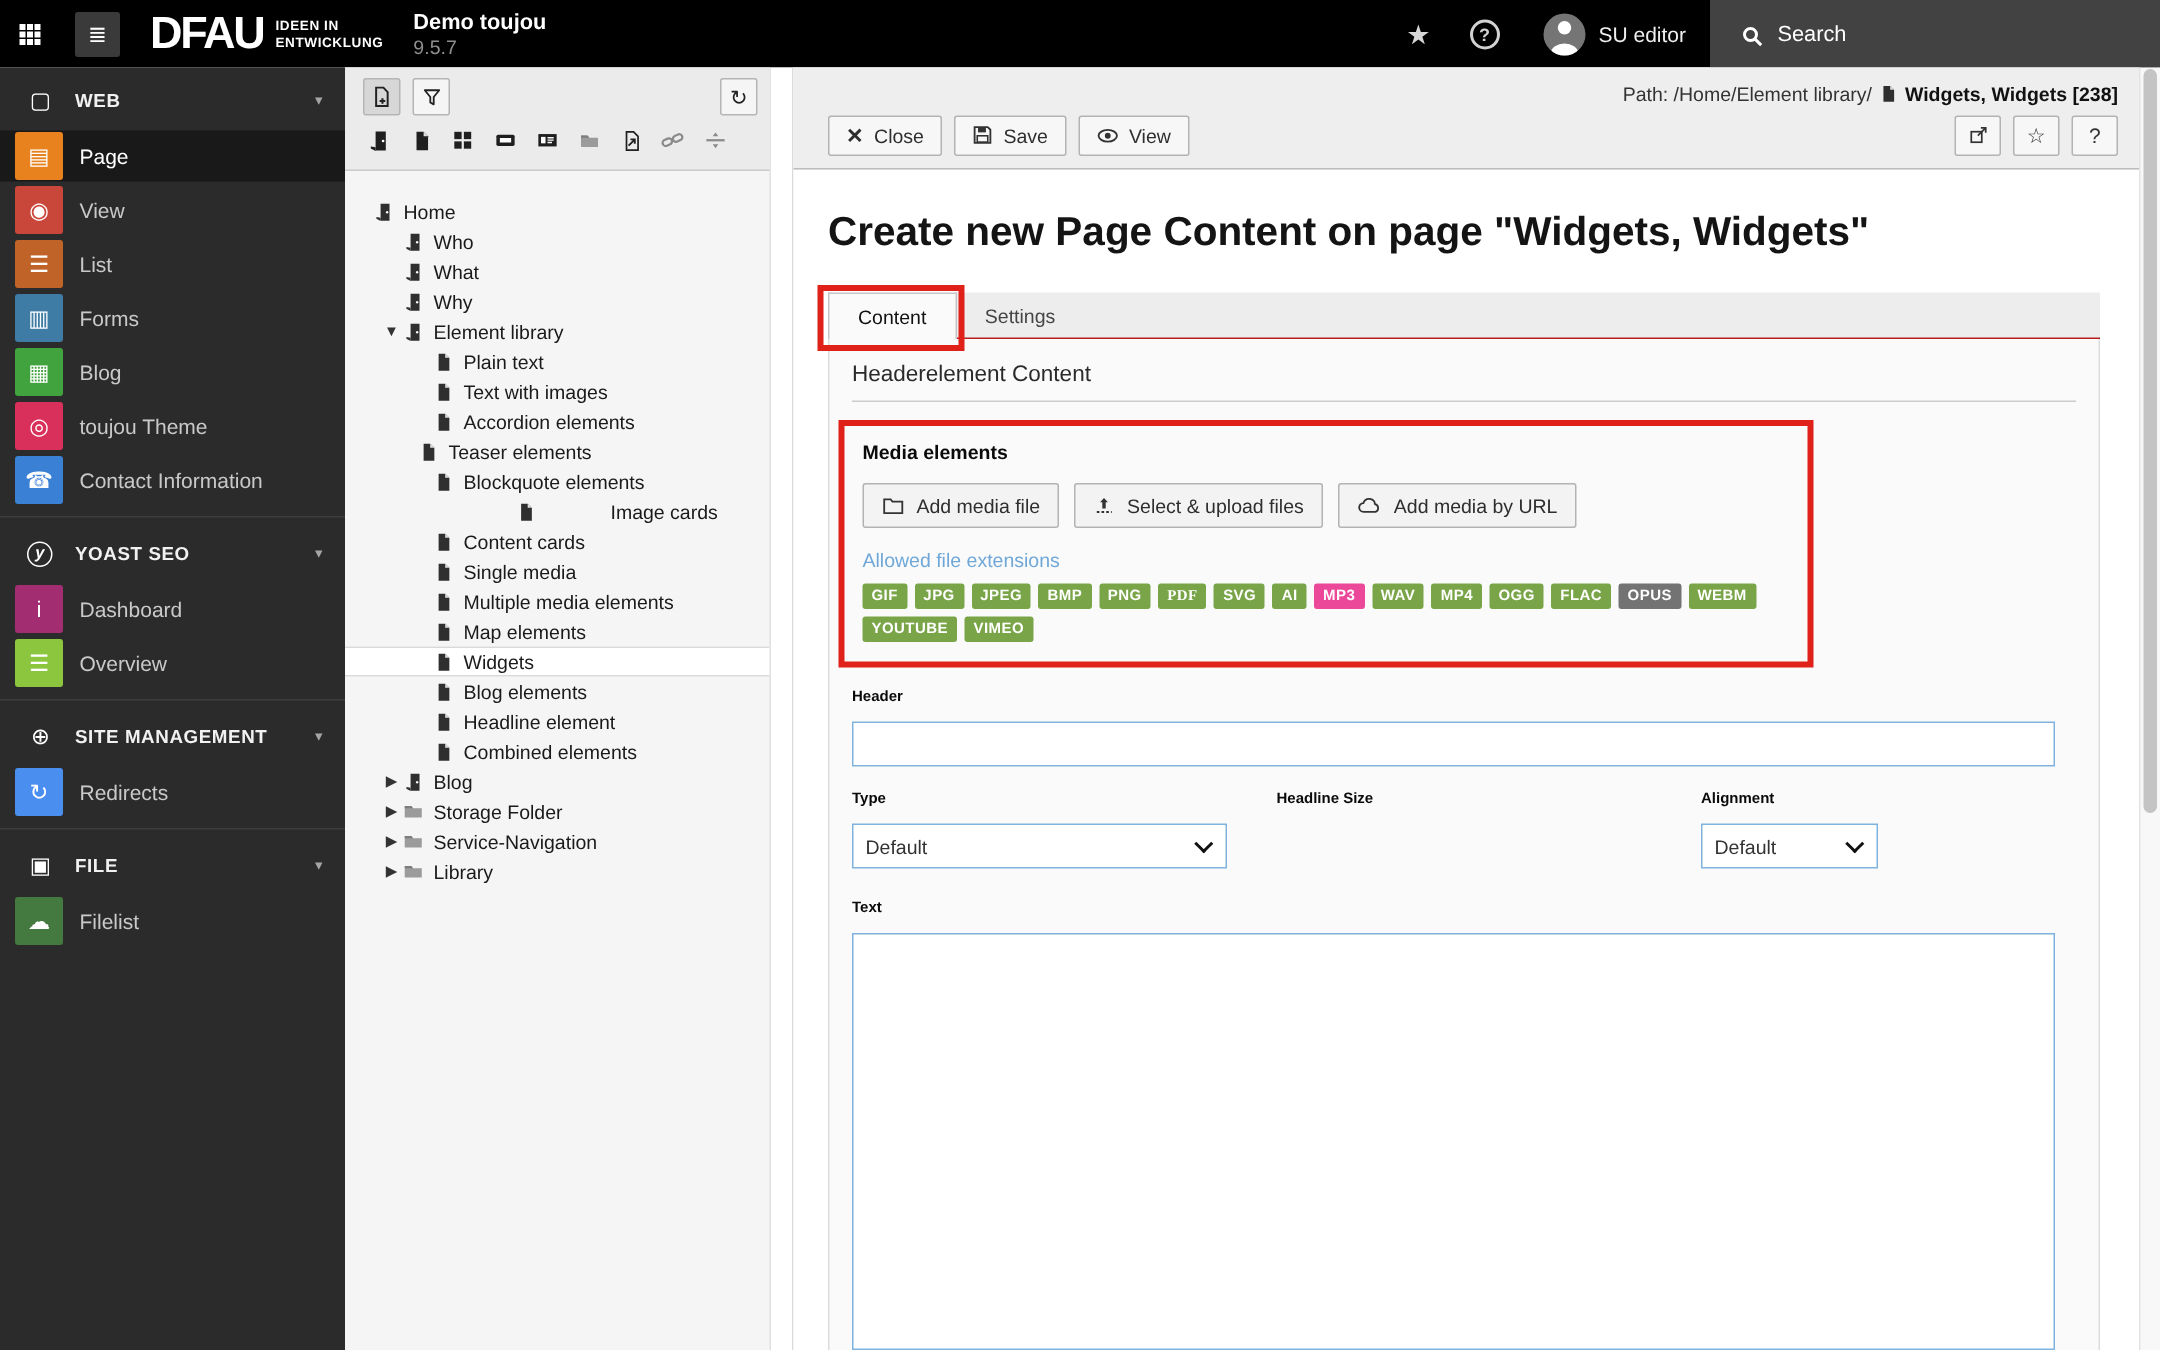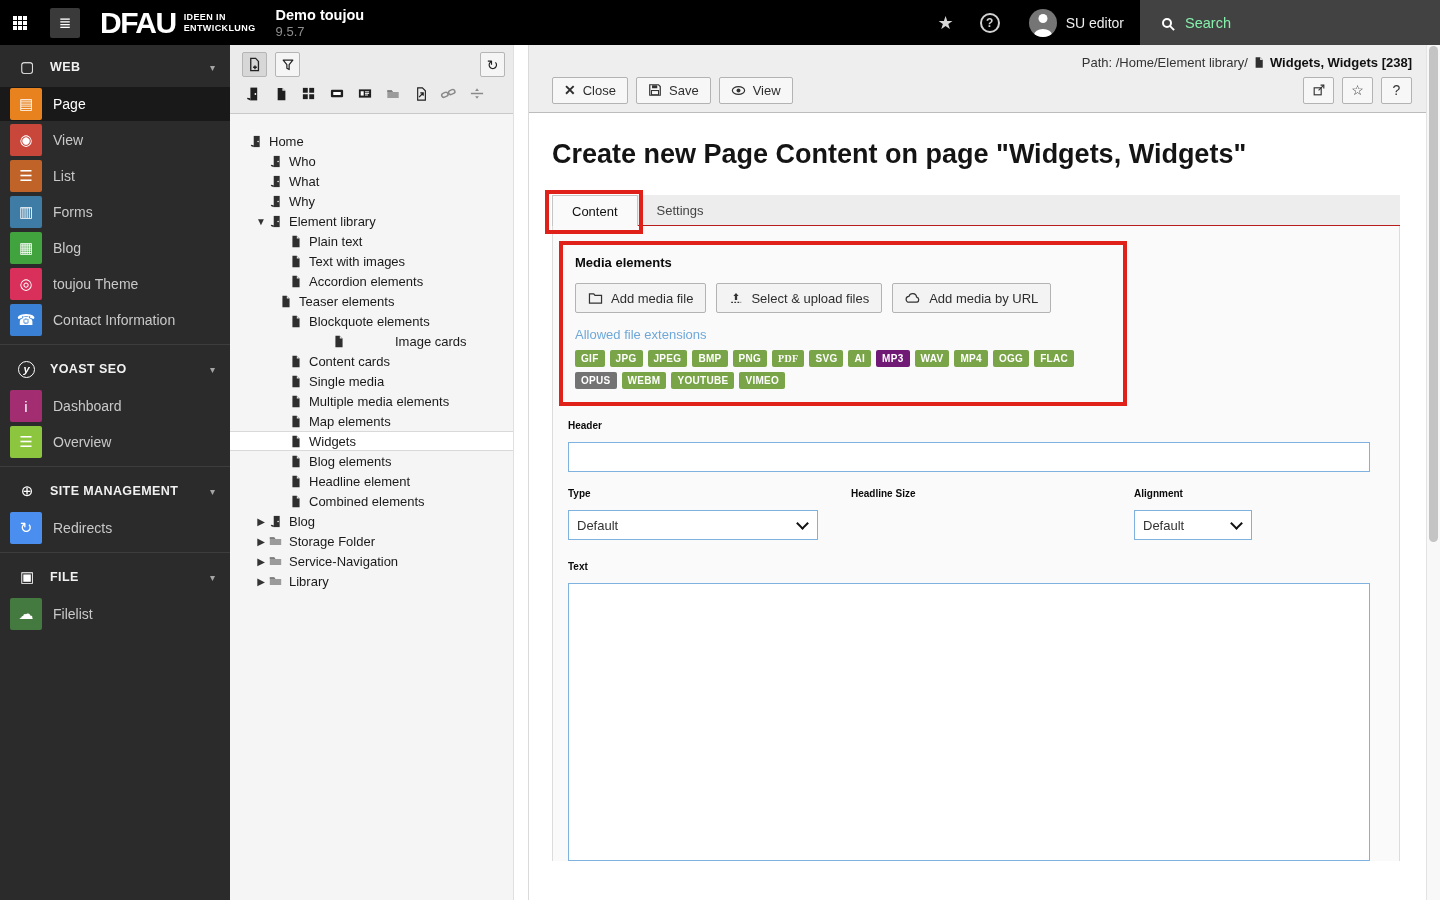--- a/index.html
+++ b/index.html
@@ -25,21 +25,21 @@
   .tb-help { width:20px; height:20px; border:2px solid #d2d2d2; border-radius:50%; color:#d2d2d2;
     font-size:12px; font-weight:700; display:flex; align-items:center; justify-content:center; margin:0 13px; cursor:pointer; }
   .tb-user { display:flex; align-items:center; gap:9px; padding:0 16px; height:100%; cursor:pointer; }
   .avatar { width:28px; height:28px; border-radius:50%; background:#757575; position:relative; overflow:hidden; flex:none; }
   .avatar::before { content:""; position:absolute; top:5px; left:50%; transform:translateX(-50%);
     width:9px; height:9px; border-radius:50%; background:#fff; }
   .avatar::after { content:""; position:absolute; bottom:-4px; left:50%; transform:translateX(-50%);
     width:18px; height:12px; border-radius:50% 50% 0 0; background:#fff; }
   .tb-username { color:#eee; font-size:14px; }
   .tb-search { width:300px; height:45px; background:#424242; display:flex; align-items:center;
-    gap:13px; padding-left:22px; color:#86efac; font-size:14.5px; cursor:pointer; }
+    gap:13px; padding-left:22px; color:#ffffff; font-size:14.5px; cursor:pointer; }
   .lens { width:10px; height:10px; border:2px solid #fff; border-radius:50%; position:relative; flex:none; }
   .lens::after { content:""; position:absolute; width:2px; height:6px; background:#fff;
     transform:rotate(-45deg); right:-3px; bottom:-5px; }
 
   
   .main { flex:1; display:flex; min-height:0; }
 
   
   .modulemenu { width:230px; flex:none; background:#2b2b2b; overflow:hidden; padding-top:2px; }
   .mm-section + .mm-section { border-top:1px solid #3d3d3d; margin-top:7px; padding-top:4px; }
@@ -91,21 +91,21 @@
   h1.page-title { font-size:27px; font-weight:700; color:#141414; margin:14px 0 25px; }
   .tabs { display:flex; background:#ededed; border-bottom:1px solid #b91c1c; }
   .tab { position:relative; padding:8px 19px 7px; font-size:13px; color:#444; cursor:pointer; }
   .tab.active { background:#fafafa; border:1px solid #c6c6c6; border-bottom:none; margin-bottom:-1px; color:#111; }
   .ann-tab { position:absolute; inset:-6px -6px -8px -8px; border:4px solid #e0211a; pointer-events:none; }
   .tab-panel { background:#fafafa; border-left:1px solid #dcdcdc; border-right:1px solid #dcdcdc;
     padding:15px 15px 0; min-height:625px; }
   .section-header { font-size:15px; color:#2a2a2a; font-weight:400; padding-bottom:9px;
     border-bottom:1px solid #ccc; margin-bottom:12px; }
 
-  .red-frame { width:568px; border:4px solid #e0211a; padding:10px 12px 13px; margin:0 0 14px -9px; }
+  .red-frame { width:650px; border:4px solid #e0211a; padding:10px 12px 13px; margin:0 0 14px -9px; }
   .media-label { font-size:13px; font-weight:700; color:#0a0a0a; margin-bottom:13px; }
   .media-btns { display:flex; gap:10px; }
   .btn { display:inline-flex; align-items:center; gap:8px; height:30px; padding:0 12px; background:#f3f3f3;
     border:1px solid #b3b3b3; border-radius:2px; font-size:13px; color:#2e2e2e; cursor:pointer; }
   .allowed-link { font-size:13px; color:#6fa8d8; margin:14px 0 8px; cursor:pointer; display:inline-block; }
   .badges { display:flex; gap:5px; flex-wrap:wrap; }
   .badge { background:#79a548; color:#fff; font-size:10px; font-weight:700; letter-spacing:.3px;
     padding:3px 6px; border-radius:2px; line-height:1.1; }
 
   .field-label { font-size:10px; font-weight:700; color:#0a0a0a; margin:16px 0 11px; }
@@ -425,21 +425,21 @@
           <div class="tree-row" style="padding-left: 44px;">
             <span class="tr-exp"></span>
             <span class="tr-icon">
               <svg width="13" height="15" viewBox="0 0 16 16">
                 <path d="M4.2 1h5.4l3.4 3.4V15H4.2z" fill="#2f2f2f"></path>
                 <path d="M9.6 1l3.4 3.4H9.6z" fill="#fff" opacity=".85"></path>
               </svg>
             </span>
             <span class="tr-label">Blockquote elements</span>
           </div>
-          <div class="tree-row" style="padding-left: 44px; gap: 43px;">
+          <div class="tree-row" style="padding-left: 56px; gap: 43px;">
             <span class="tr-exp"></span>
             <span class="tr-icon">
               <svg width="13" height="15" viewBox="0 0 16 16">
                 <path d="M4.2 1h5.4l3.4 3.4V15H4.2z" fill="#2f2f2f"></path>
                 <path d="M9.6 1l3.4 3.4H9.6z" fill="#fff" opacity=".85"></path>
               </svg>
             </span>
             <span class="tr-label">Image cards</span>
           </div>
           <div class="tree-row" style="padding-left: 44px;">
@@ -627,20 +627,21 @@
           <div class="tab active">
             <span>Content</span>
             <span class="ann-tab"></span>
           </div>
           <div class="tab">
             <span>Settings</span>
           </div>
         </div>
 
         <div class="tab-panel">
+          <div class="section-header">Headerelement Content</div>
 
           <div class="red-frame">
             <div class="media-label">Media elements</div>
             <div class="media-btns" id="mediabtns">
                 <button class="btn">
                   <span>
                     <svg width="15" height="13" viewBox="0 0 16 14">
                       <path d="M1.5 2h4.6l1.3 1.7h7.1v8.3H1.5z" fill="none" stroke="#333" stroke-width="1.3"></path>
                     </svg>
                   </span>
@@ -667,21 +668,21 @@
             <a class="allowed-link">Allowed file extensions</a>
             <div class="badges" id="badges">
                 <span class="badge" style="background: rgb(121, 165, 72);">GIF</span>
                 <span class="badge" style="background: rgb(121, 165, 72);">JPG</span>
                 <span class="badge" style="background: rgb(121, 165, 72);">JPEG</span>
                 <span class="badge" style="background: rgb(121, 165, 72);">BMP</span>
                 <span class="badge" style="background: rgb(121, 165, 72);">PNG</span>
                 <span class="badge" style="background: rgb(121, 165, 72); font-family: Liberation Serif, serif;">PDF</span>
                 <span class="badge" style="background: rgb(121, 165, 72);">SVG</span>
                 <span class="badge" style="background: rgb(121, 165, 72);">AI</span>
-                <span class="badge" style="background: #701a75;">MP3</span>
+                <span class="badge" style="background: #ec4899;">MP3</span>
                 <span class="badge" style="background: rgb(121, 165, 72);">WAV</span>
                 <span class="badge" style="background: rgb(121, 165, 72);">MP4</span>
                 <span class="badge" style="background: rgb(121, 165, 72);">OGG</span>
                 <span class="badge" style="background: rgb(121, 165, 72);">FLAC</span>
                 <span class="badge" style="background: #737373;">OPUS</span>
                 <span class="badge" style="background: rgb(121, 165, 72);">WEBM</span>
                 <span class="badge" style="background: rgb(121, 165, 72);">YOUTUBE</span>
                 <span class="badge" style="background: rgb(121, 165, 72);">VIMEO</span>
               </div>
           </div>

